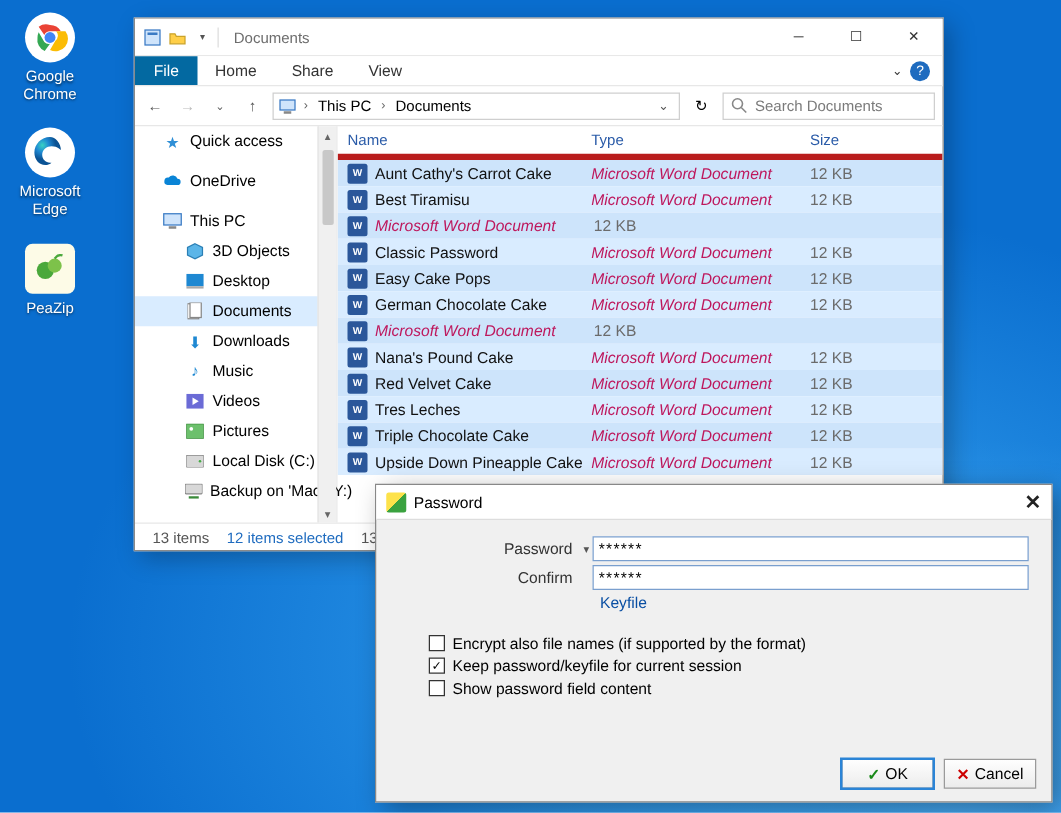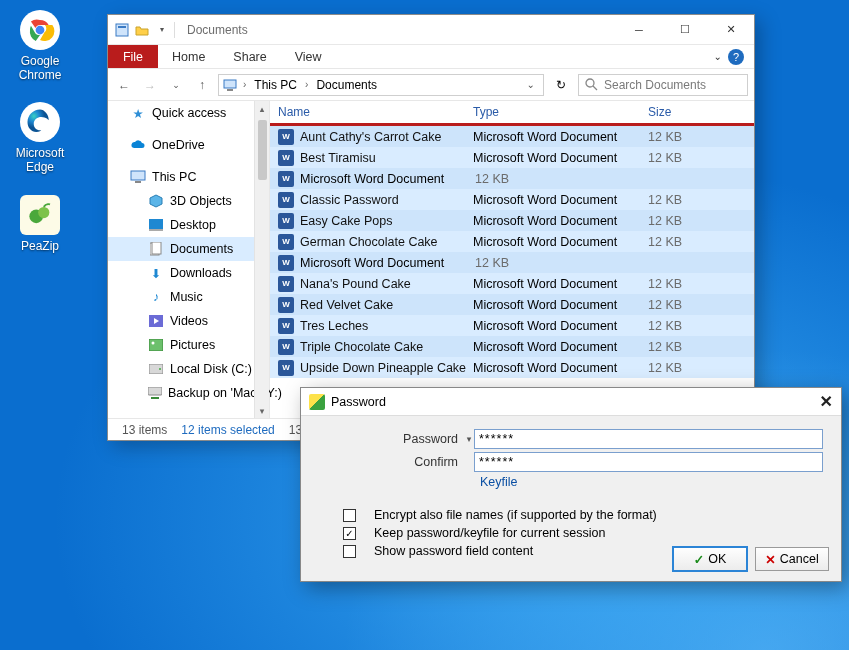--- a/index.html
+++ b/index.html
@@ -21,65 +21,65 @@
 
   
   .explorer { position:absolute; left:107px; top:14px; width:648px; height:427px; background:#fff; border:1px solid #8a8a8a; box-shadow: 6px 6px 18px rgba(0,0,0,.25);}
   .titlebar { height:30px; display:flex; align-items:center; background:#fff; border-bottom:1px solid #e8e8e8;}
   .qat { display:flex; gap:4px; padding:0 6px; align-items:center;}
   .qat .ic { width:16px; height:16px; display:flex; align-items:center; justify-content:center; font-size:11px;}
   .titletxt { color:#6d6d6d; font-size:12px; margin-left:6px;}
   .winbtns { margin-left:auto; display:flex;}
   .winbtns div { width:46px; height:30px; display:flex; align-items:center; justify-content:center; color:#333; font-size:11px;}
   .ribbon { height:24px; background:#fff; display:flex; align-items:stretch; font-size:12.5px; border-bottom:1px solid #e7e7e7;}
-  .ribbon .file { background:#b91c1c; color:#fff; width:50px; display:flex; align-items:center; justify-content:center;}
+  .ribbon .file { background:#0369a1; color:#fff; width:50px; display:flex; align-items:center; justify-content:center;}
   .ribbon .tab { padding:0 14px; display:flex; align-items:center; color:#333;}
   .ribbon .help { margin-left:auto; display:flex; align-items:center; padding-right:10px; color:#333; gap:6px;}
   .helpq { width:16px;height:16px;border-radius:50%;background:#1e6bbf;color:#fff;display:flex;align-items:center;justify-content:center;font-size:11px;}
   .addr { height:32px; display:flex; align-items:center; gap:6px; padding:0 6px; border-bottom:1px solid #e7e7e7; font-size:12px;}
   .navarr { width:20px; text-align:center; color:#555;}
   .crumbs { flex:1; height:22px; border:1px solid #cfcfcf; display:flex; align-items:center; padding:0 4px; gap:4px;}
   .crumbs .seg { padding:0 2px;}
   .crumbs .chev{ color:#666; font-size:10px; padding:0 2px;}
   .refresh { width:22px; text-align:center;}
   .searchbox { width:170px; height:22px; border:1px solid #cfcfcf; display:flex; align-items:center; padding:0 6px; color:#7a7a7a; gap:6px;}
   .body { display:flex; height:calc(100% - 30px - 24px - 32px - 22px);}
   .navpane { width:162px; border-right:1px solid #e7e7e7; font-size:12.5px; position:relative;}
   .navpane .scroll{position:absolute;right:0;top:0;bottom:0;width:15px;background:#f0f0f0;border-left:1px solid #e3e3e3;display:flex;flex-direction:column;align-items:center;}
   .navpane .scroll .up,.navpane .scroll .dn{height:15px;font-size:9px;color:#666;display:flex;align-items:center;justify-content:center;width:100%;}
   .navpane .scroll .thumb{width:9px;height:60px;background:#c8c8c8;margin-top:4px;border-radius:2px;}
   .nv{ padding:4px 4px 4px 22px; display:flex; align-items:center; gap:6px; white-space:nowrap;}
   .nv.indent{ padding-left:40px;}
   .nv.sel{ background:#d9ecff;}
   .nv .ico{width:16px;height:16px;display:inline-flex;align-items:center;justify-content:center;}
   .listpane { flex:1; font-size:12.5px; overflow:hidden}
-  .cols { display:flex; border-bottom:3px solid #b91c1c; color:#2a5ba8; font-size:12px; padding:4px 0 4px 8px;}
+  .cols { display:flex; border-bottom:5px solid #b91c1c; color:#2a5ba8; font-size:12px; padding:4px 0 4px 8px;}
   .c-name{width:195px;} .c-type{width:175px;} .c-size{flex:1;}
   .row { display:flex; align-items:center; height:21px; padding-left:8px;}
   .row.sel{ background:#d9ecff;}
   .row.sel.alt{ background:#cde4fb;}
   .row .wico{ width:16px;height:16px;background:#2b579a;border-radius:2px;color:#fff;font-size:8px;font-weight:bold;display:flex;align-items:center;justify-content:center;margin-right:6px;}
   .row .rn{width:173px; overflow:hidden; text-overflow:ellipsis; white-space:nowrap; color:#111}
-  .row .rt{width:175px; color:#000000;}
+  .row .rt{width:175px; color:#be185d;font-style:italic;}
   .row .rs{color:#6b6b6b; padding-right:20px; text-align:left; flex:1}
   .status { height:22px; border-top:1px solid #e7e7e7; font-size:12px; color:#555; display:flex; align-items:center;}
   .status span{ margin-left:14px;}
 
   
-  .dlg { position:absolute; left:300px; top:387px; width:542px; height:195px; background:#f0f0f0; border:1px solid #888; box-shadow:6px 6px 20px rgba(0,0,0,.35); font-size:12.5px;}
+  .dlg { position:absolute; left:300px; top:387px; width:542px; height:255px; background:#f0f0f0; border:1px solid #888; box-shadow:6px 6px 20px rgba(0,0,0,.35); font-size:12.5px;}
   .dlg .ttl{ height:28px; background:#fff; display:flex; align-items:center; padding:0 8px; border-bottom:1px solid #ddd;}
   .dlg .ttl .pzi{width:16px;height:16px;background:linear-gradient(135deg,#fde24a 50%,#3aa23f 50%);border-radius:2px;margin-right:6px;}
   .dlg .close{ margin-left:auto; font-size:16px; font-weight:bold; color:#222;}
   .frm { padding:10px 18px 0 18px;}
   .frow{ display:flex; align-items:center; margin:3px 0;}
   .frow label{ width:145px; text-align:right; padding-right:6px; color:#333;}
   .frow .dd{ width:10px; font-size:9px; color:#555; text-align:center;}
   .frow input[type=text]{ flex:1; height:20px; border:1px solid #7a9fce; padding:0 4px; font-family:inherit; font-size:12.5px; letter-spacing:1px;}
   .frow.kf a{ margin-left:161px; color:#0a4fa3; text-decoration:none;}
-  .chk { margin:4px 0 0 24px; display:flex; align-items:flex-end; gap:18px;}
+  .chk { margin:4px 0 0 24px; display:flex; align-items:flex-start; gap:6px;}
   .chk .box{ width:13px;height:13px;border:1px solid #333;background:#fff;display:flex;align-items:center;justify-content:center;font-size:10px;}
   .dlgbtns{ position:absolute; right:12px; bottom:10px; display:flex; gap:8px;}
   .dlgbtns button{ width:74px; height:24px; background:linear-gradient(#fefefe,#ececec); border:1px solid #9a9a9a; font-size:12.5px; display:flex;align-items:center;justify-content:center;gap:4px;}
   .dlgbtns button.primary{ outline:2px solid #2b84d6; outline-offset:-1px;}
   .ok-mark{color:#1a8a1a;font-weight:bold;}
   .x-mark{color:#c00;font-weight:bold;}
 
   svg { display:block }
 </style>
 </head>

